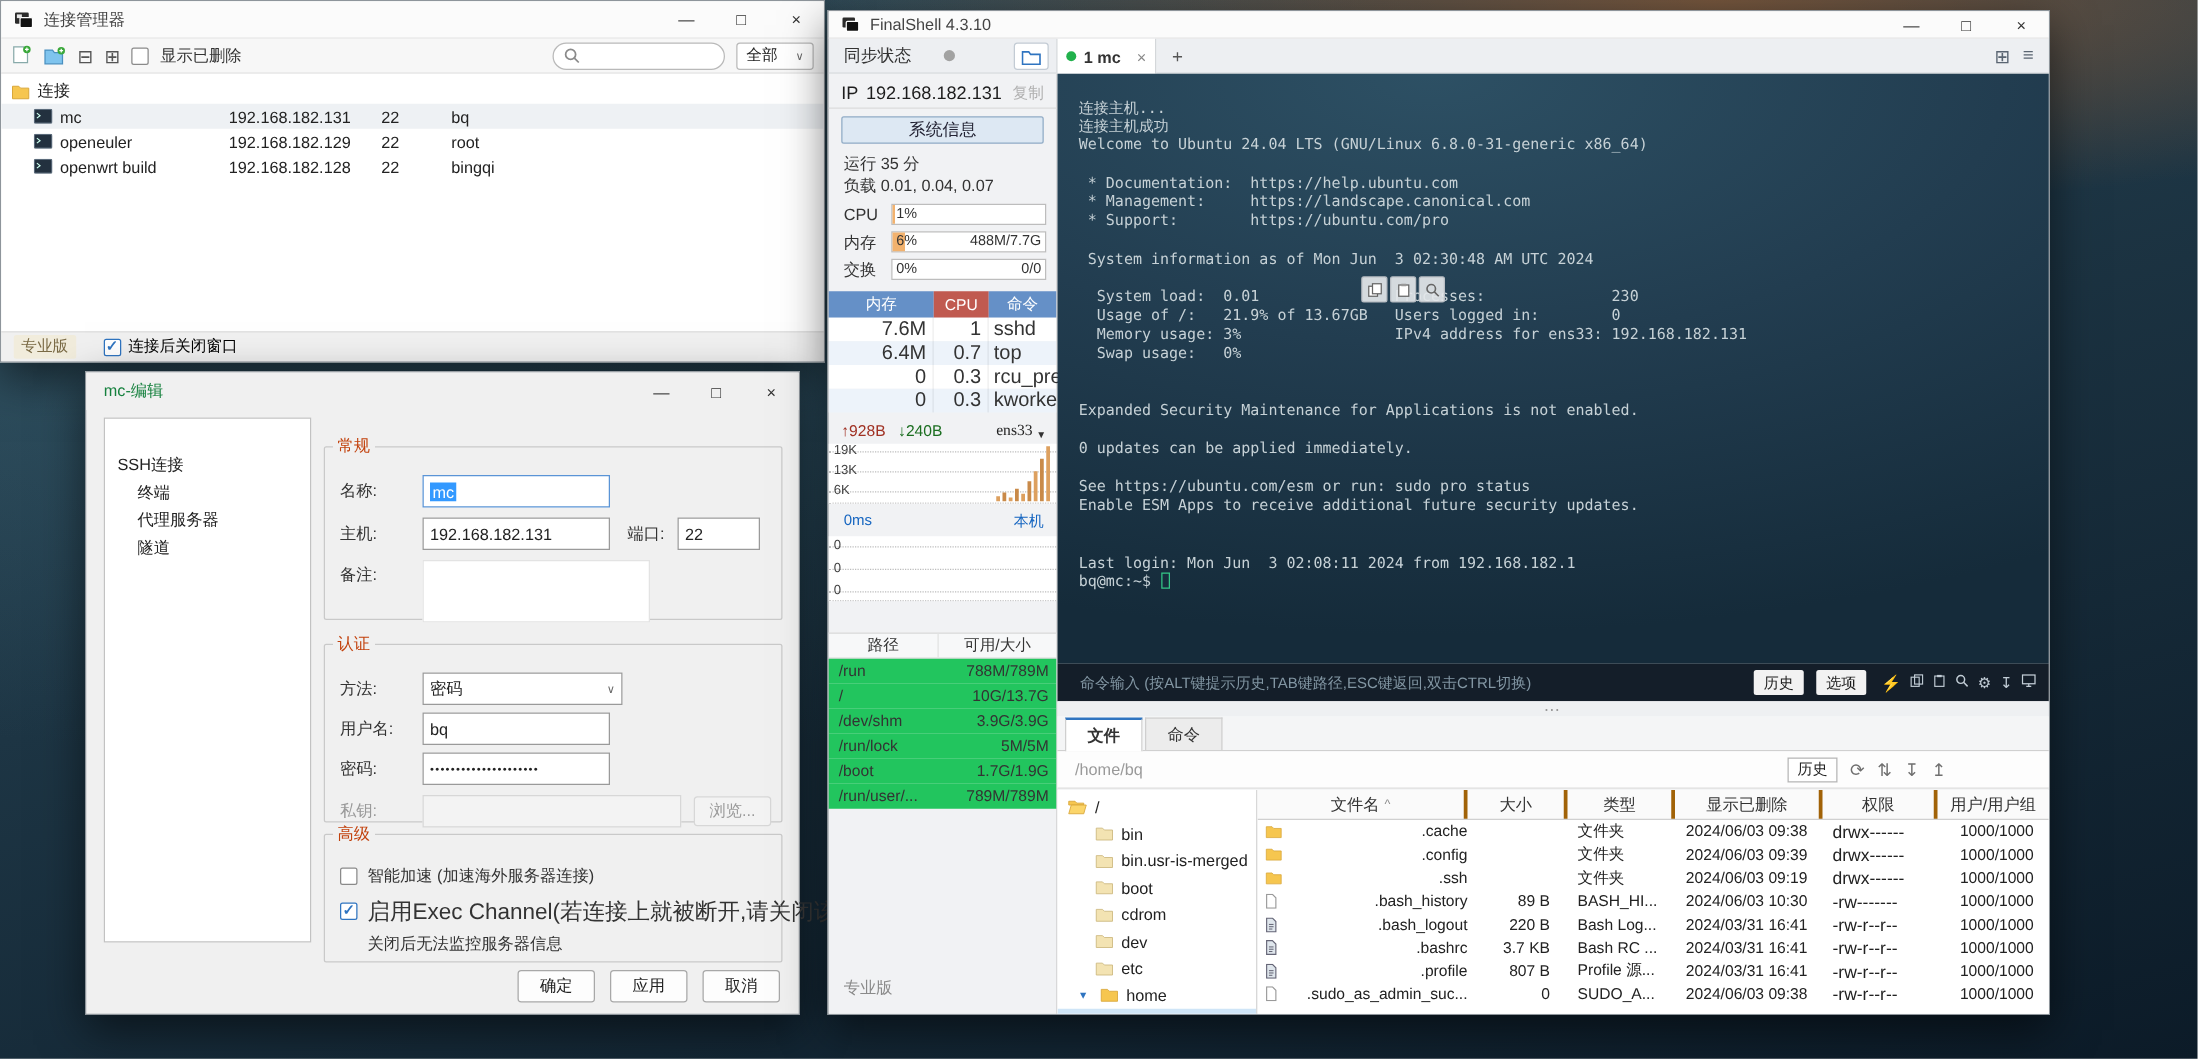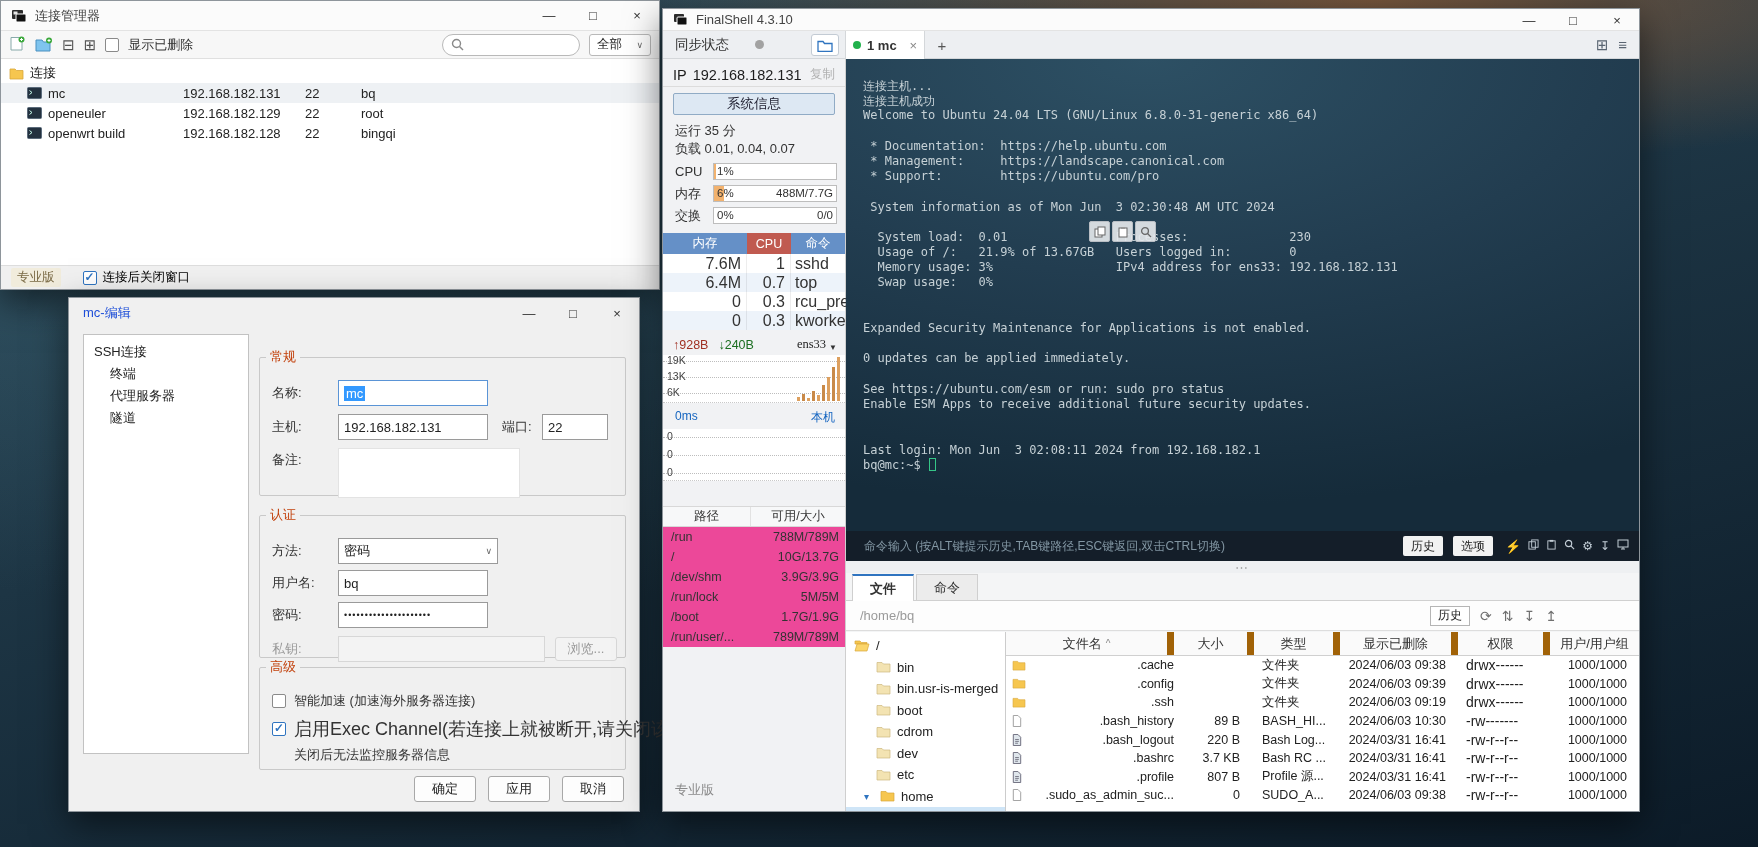--- a/index.html
+++ b/index.html
@@ -33,24 +33,24 @@
   .crow .nm { width:156px; display:flex; align-items:center; gap:6px; }
   .crow .ip { width:122px; }
   .crow .pt { width:56px; }
   .crow.sel { background:#eef1f4; }
   #cm .foot { position:absolute; left:0; right:0; bottom:0; height:24px; background:#f0f0f0; border-top:1px solid #ddd; display:flex; align-items:center; gap:22px; padding:0 10px; font-size:12.5px; }
   #cm .pro { background:#f1ecdc; color:#7a6a45; padding:1px 6px; border-radius:2px; }
 
   
   #dlg { left:68px; top:297px; width:572px; height:515px; }
   #dlg .tbar { background:#f0f0f0; border-bottom:none; }
-  #dlg .tbar .ttl { color:#1d4ed8;text-align:center; }
+  #dlg .tbar .ttl { color:#15803d;text-align:center; }
   #dlg .side { position:absolute; left:14px; top:36px; width:166px; height:420px; background:#fff; border:1px solid #c2c2c2; font-size:13px; color:#222; padding-top:6px; }
   #dlg .side .it { height:22px; display:flex; align-items:center; padding-left:26px; }
-  #dlg .side .it.first { padding-left:10px; }
+  #dlg .side .it.first { padding-left:10px;margin-top:20px; }
   fieldset { position:absolute; left:190px; width:367px; border:1px solid #c9c9c9; border-radius:2px; }
   fieldset legend { font-size:13px; color:#c2410c; padding:0 4px; margin-left:6px; }
   .frow { position:absolute; left:12px; right:8px; height:26px; display:flex; align-items:center; font-size:13px; color:#333; }
   .frow .lb { width:66px; flex:0 0 auto; }
   .inp { height:26px; border:1px solid #9a9a9a; background:#fff; display:flex; align-items:center; padding:0 5px; font-size:13px; color:#222; }
   .inp.focus { border-color:#5a94d6; }
   .seltext { background:#3399ff; color:#fff; padding:0 2px; }
   .ddl { justify-content:space-between; }
   .ddl .car { font-size:9px; color:#666; }
   .disabled { background:#f3f3f3 !important; border-color:#d7d7d7 !important; color:#9a9a9a !important; }
@@ -106,21 +106,21 @@
   .glab { position:absolute; left:4px; transform:translateY(-55%); font-size:10.5px; color:#444; background:transparent; }
   #bars { position:absolute; right:5px; bottom:1px; display:flex; align-items:flex-end; gap:2px; }
   #bars .bar { width:3px; background:#dda05f; }
   #bars .bar:nth-child(even){ background:#c98a49; }
   #pingrow { position:absolute; left:12px; right:10px; top:350px; display:flex; font-size:12px; color:#1565c0; }
   #pingrow .tgt { margin-left:auto; }
   #dtable { position:absolute; left:0; right:0; top:447px; font-size:12.5px; }
   #dtable .dh { display:grid; grid-template-columns:88px 1fr; height:21px; background:#f7f8f9; border-top:1px solid #d8d8d8; border-bottom:1px solid #d8d8d8; color:#333; }
   #dtable .dh div { display:flex; align-items:center; justify-content:center; border-right:1px solid #e2e2e2; }
   #dtable .dh div:last-child { border-right:none; }
-  #dtable .dr { display:grid; grid-template-columns:88px 1fr; height:20px; background:#ec4899; }
+  #dtable .dr { display:grid; grid-template-columns:88px 1fr; height:20px; background:#22c55e; }
   #dtable .dr .p { display:flex; align-items:center; padding-left:8px; }
   #dtable .dr .a { display:flex; align-items:center; justify-content:flex-end; padding-right:6px; }
   #panel .pro { position:absolute; left:12px; bottom:12px; color:#8a8a8a; }
 
   
   #term { position:absolute; left:183px; top:50px; right:0; height:472px;
     background:radial-gradient(120% 95% at 38% 0%, #2d5064 0%, #223d50 48%, #152b3a 100%);
     overflow:hidden; }
   #term .lines { padding:19px 0 0 17px; }
   .tline { height:15.2px; white-space:pre; font-family:"DejaVu Sans Mono",monospace; font-size:12px; color:#c6d1d6; }
@@ -150,21 +150,21 @@
   #fpanel .prbtns { margin-left:auto; display:flex; align-items:center; gap:10px; margin-right:68px; }
   #fpanel .hbt { height:20px; padding:0 7px; border:1px solid #b5b5b5; background:#fff; font-size:12px; color:#222; display:flex; align-items:center; }
   #fpanel .pico { color:#6f6f6f; font-size:14px; }
   #fbody { position:absolute; left:0; top:59px; right:0; bottom:0; display:flex; }
   #tree { width:160px; flex:0 0 auto; background:#fff; border-right:1px solid #ccc; overflow:hidden; padding-top:3px; }
   .trow { height:21.5px; display:flex; align-items:center; gap:6px; font-size:13px; color:#222; }
   .trow.sel { background:#cfe5f7; }
   .tcaret { color:#2f74c0; font-size:10px; width:10px; }
   #ftable { flex:1; background:#fff; overflow:hidden; }
   #ftable .fh { display:grid; grid-template-columns:168px 80px 86px 118px 92px 1fr; height:24px; background:#fafafa; border-bottom:1px solid #d0d0d0; font-size:13px; color:#333; }
-  #ftable .fh div { display:flex; align-items:center; justify-content:center; border-right:7px solid #a16207; gap:4px; }
+  #ftable .fh div { display:flex; align-items:center; justify-content:center; border-right:3px solid #a16207; gap:4px; }
   #ftable .fh div:last-child { border-right:none; }
   #ftable .fh .sort { font-size:10px; color:#888; }
   .frw { display:grid; grid-template-columns:168px 80px 86px 118px 92px 1fr; height:18.6px; font-size:12.5px; color:#222; }
   .frw div { display:flex; align-items:center;justify-content:space-between; }
   .frw .n { gap:5px; padding-left:6px; }
   .frw .s { justify-content:flex-end; padding-right:14px; }
   .frw .t { padding-left:8px; }
   .frw .m { justify-content:flex-end; padding-right:12px; }
   .frw .pm { padding-left:8px; font-family:Liberation Sans, sans-serif; font-size:14px; }
   .frw .o { justify-content:flex-end; padding-right:12px; }

